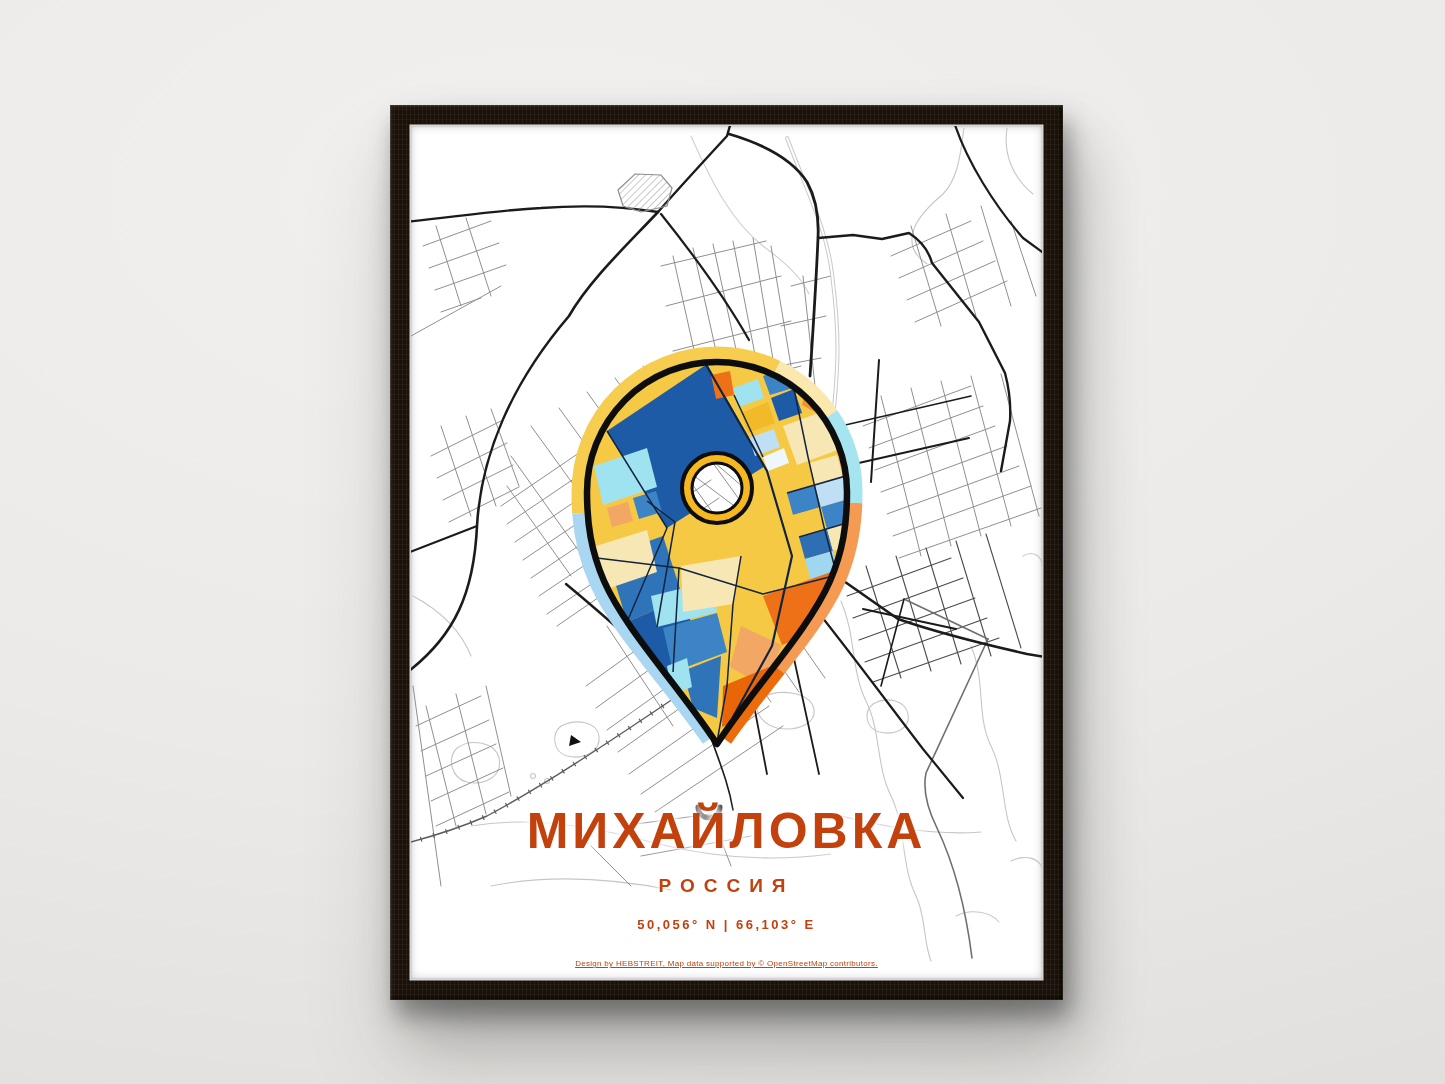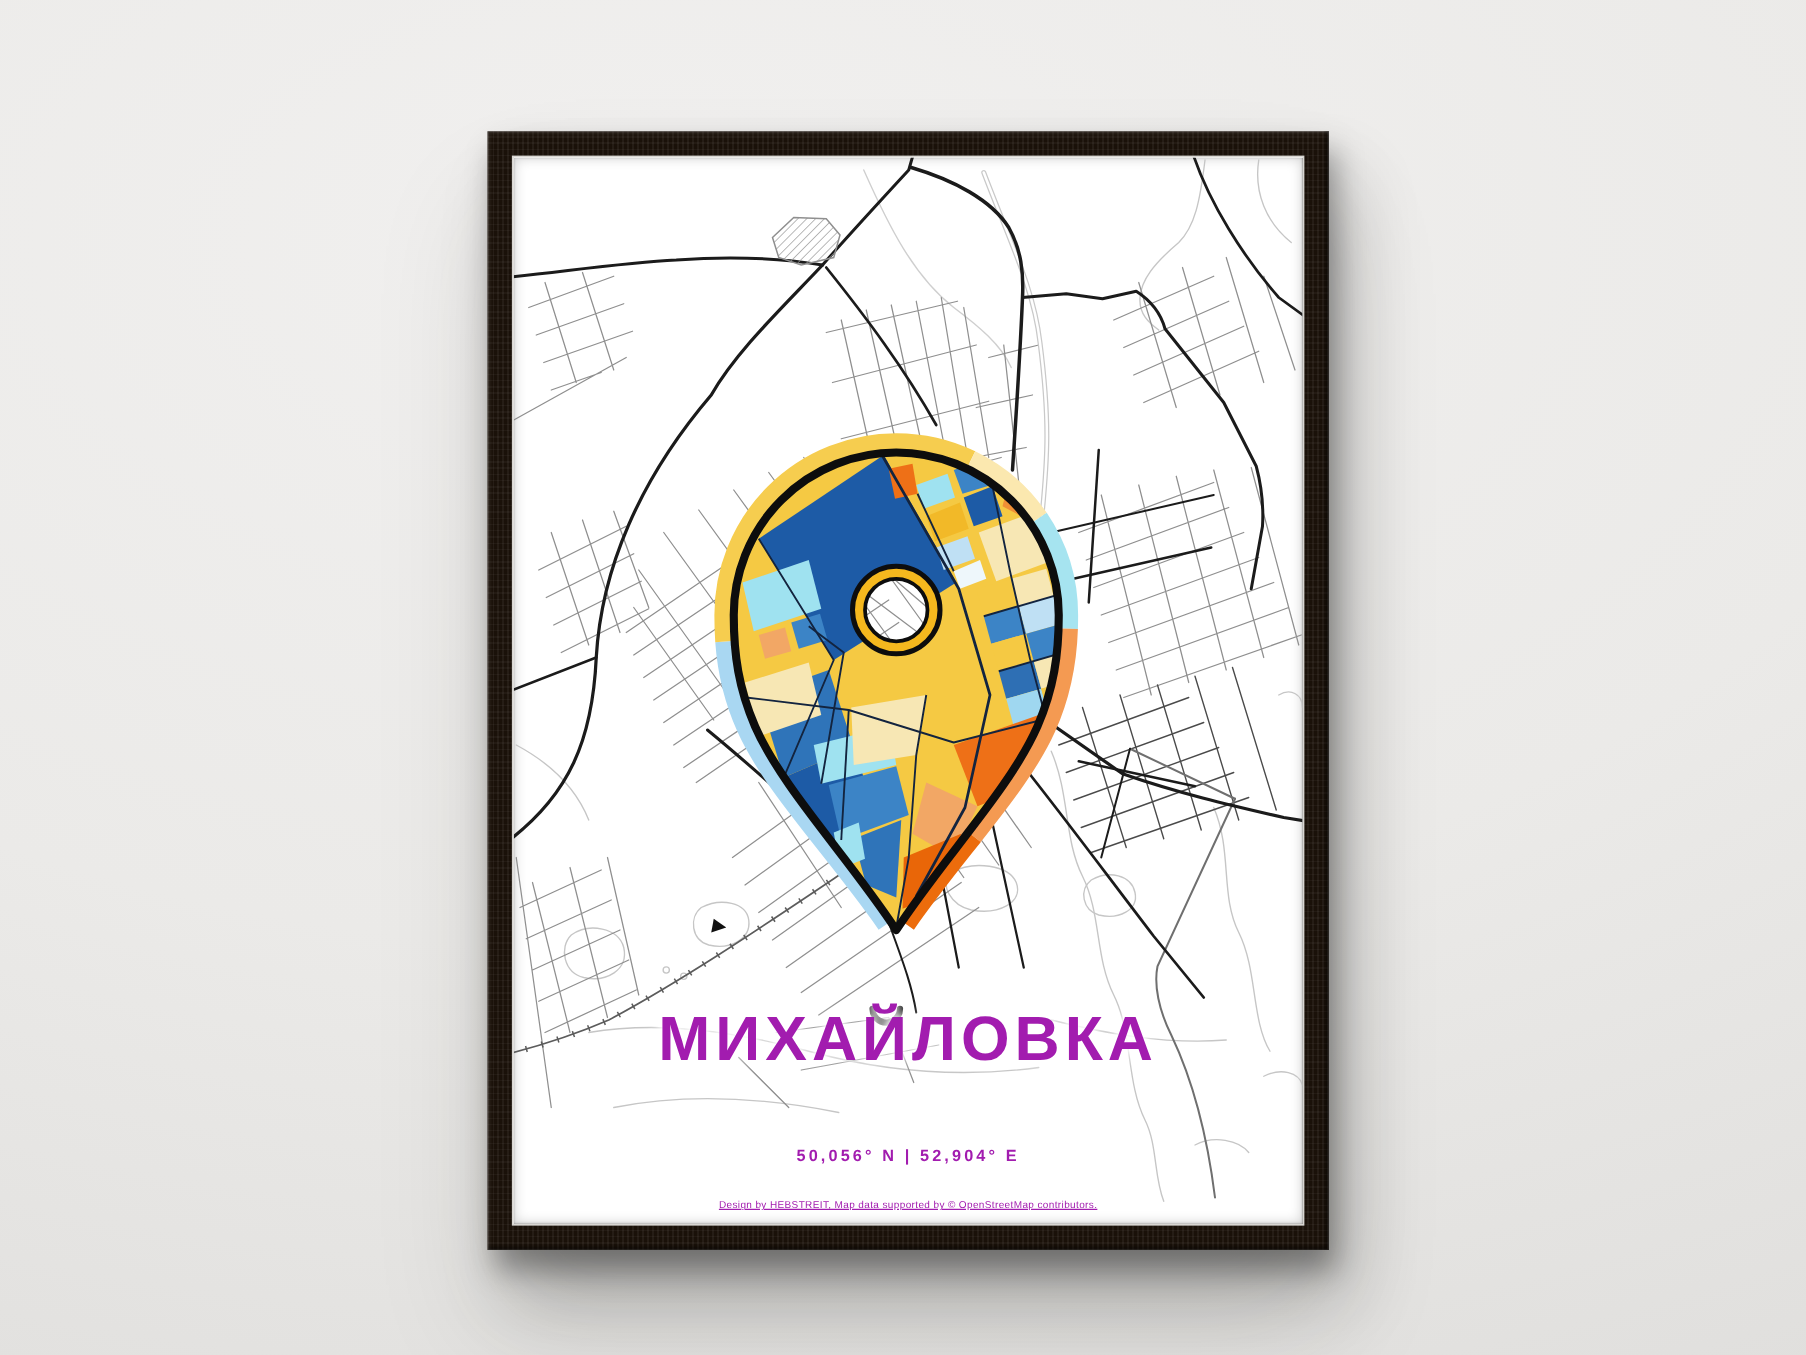--- a/index.html
+++ b/index.html
@@ -17,21 +17,21 @@
            inset 2px 2px 3px rgba(255,255,255,0.10),
            inset -2px -2px 4px rgba(0,0,0,0.65),
            6px 16px 22px rgba(0,0,0,0.35),
            18px 38px 55px rgba(0,0,0,0.20),
            0 60px 90px rgba(40,38,35,0.12);}
   .poster{position:absolute;left:21px;top:21px;width:631px;height:853px;background:#ffffff;
           box-shadow:0 0 0 1.5px #d8d6d2, inset 0 0 10px rgba(0,0,0,0.20), inset 0 0 2px rgba(0,0,0,0.30);
           overflow:hidden;}
   .poster svg{display:block;}
   .caption{position:absolute;left:0;top:0;width:100%;height:100%;pointer-events:none;}
-  .caption > div{position:absolute;width:100%;text-align:center;color:#a21caf;
+  .caption > div{position:absolute;width:100%;text-align:center;color:#c2410c;
           text-shadow:0 0 5px #fff,0 0 10px #fff,0 0 16px #fff;}
   .title{top:676px;font-size:50px;font-weight:700;letter-spacing:4px;}
   .country{top:749px;font-size:19px;font-weight:700;letter-spacing:9px;}
   .coords{top:791px;font-size:13px;font-weight:700;letter-spacing:2.5px;}
   .credit{top:833px;font-size:8px;font-weight:400;letter-spacing:0.3px;color:#b8b3a9;
           text-shadow:none;text-decoration:underline;}
 </style>
 </head>
 <body>
 
@@ -211,19 +211,20 @@
           <g fill="none">
             <circle cx="306" cy="362" r="34.5" stroke="#0d0d0d" stroke-width="5"></circle>
             <circle cx="306" cy="362" r="29" stroke="#f5b81e" stroke-width="8"></circle>
             <circle cx="306" cy="362" r="25" stroke="#0d0d0d" stroke-width="3"></circle>
           </g>
         </g>
       </svg>
 
       <div class="caption">
         <div class="title">МИХАЙЛОВКА</div>
-        <div class="coords">50,056° N | 52,904° E</div>
+        <div class="country">РОССИЯ</div>
+        <div class="coords">50,056° N | 66,103° E</div>
         <div class="credit">Design by HEBSTREIT, Map data supported by © OpenStreetMap contributors.</div>
       </div>
 
     </div>
   </div>
 </div>
 
 </body></html>

